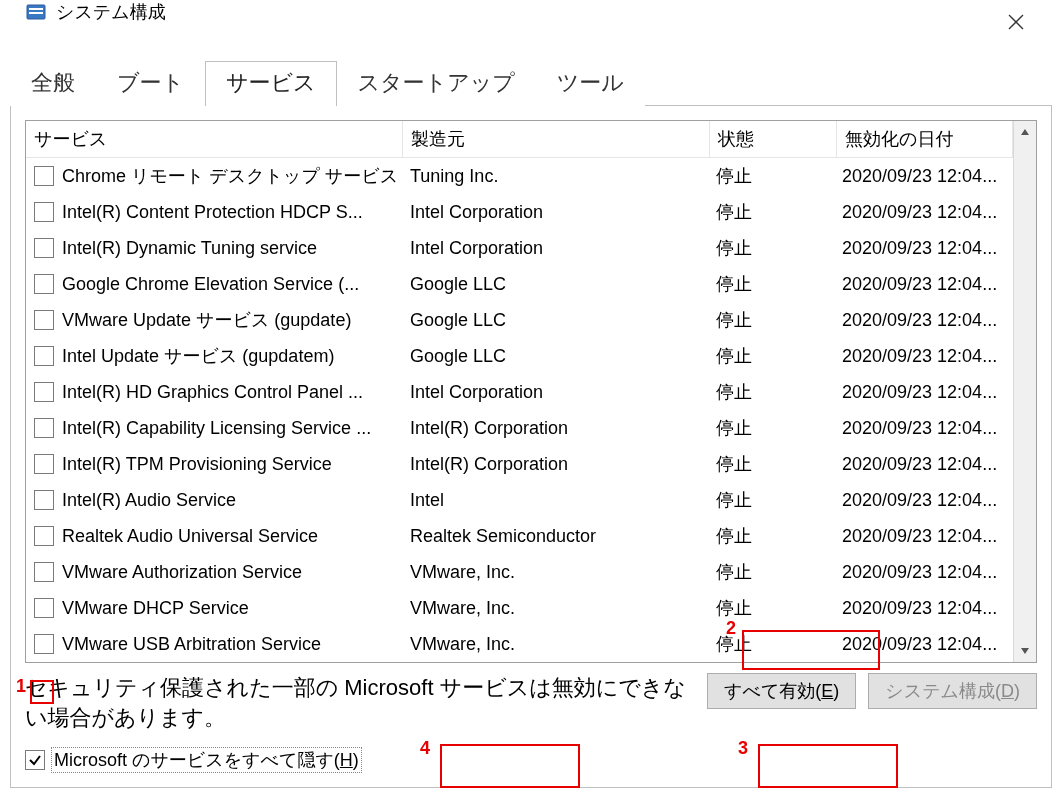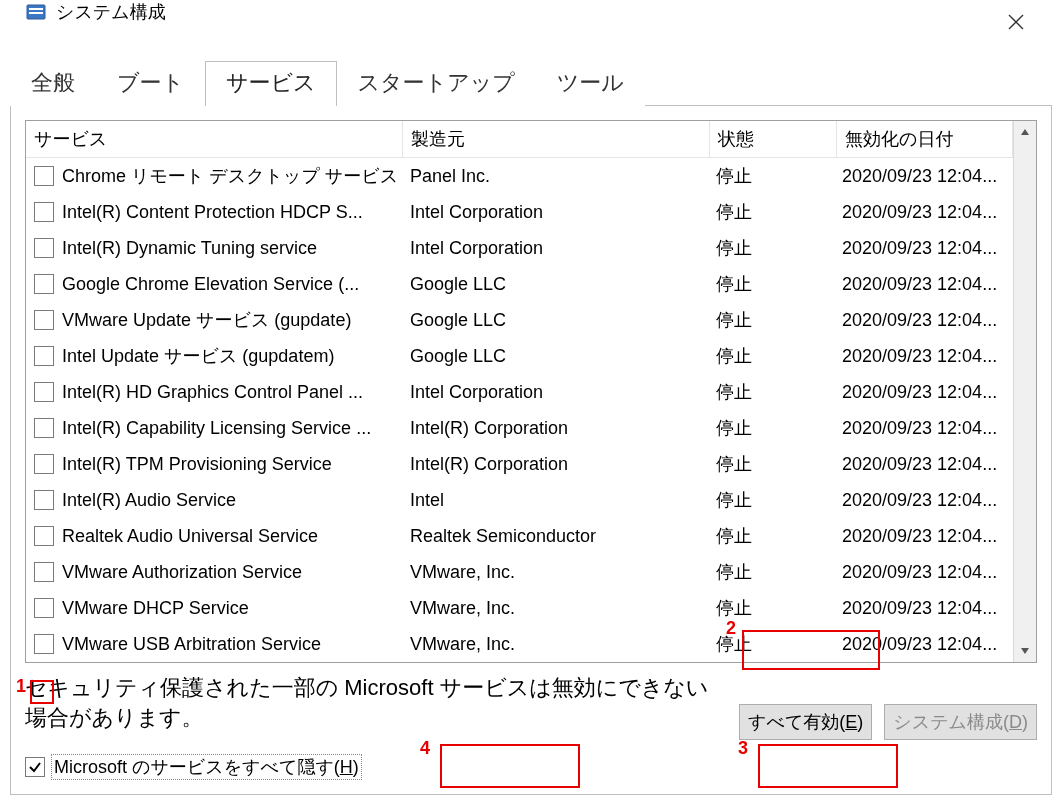--- a/index.html
+++ b/index.html
@@ -30,21 +30,21 @@
   .col.c-date   {flex:1 1 auto;}
   .scroll-col{flex:0 0 22px;border-left:1px solid #d9d9d9;background:#f0f0f0;display:flex;flex-direction:column;align-items:center;justify-content:space-between;}
   .scroll-arrow{width:100%;height:22px;display:flex;align-items:center;justify-content:center;color:#555;font-size:12px;}
   .scroll-track{flex:1;width:100%;}
   .chk{width:18px;height:18px;border:1px solid #7a7a7a;margin-right:8px;flex:0 0 18px;display:inline-flex;align-items:center;justify-content:center;}
   .chk.checked svg{display:block;}
   .chk svg{display:none;}
   
   .below-list{display:flex;align-items:flex-start;margin-top:10px;gap:12px;}
   .sec-note{font-size:22px;flex:1;}
-  .btn{min-width:130px;height:36px;padding:0 8px;font-size:18px;background:#e1e1e1;border:1px solid #adadad;display:inline-flex;align-items:center;justify-content:center;box-sizing:border-box;margin-top:31px;}
+  .btn{min-width:130px;height:36px;padding:0 16px;font-size:18px;background:#e1e1e1;border:1px solid #adadad;display:inline-flex;align-items:center;justify-content:center;box-sizing:border-box;}
   .btn.disabled{color:#8a8a8a;}
   .hide-ms-row{margin-top:14px;display:flex;align-items:center;}
   .hide-ms-row .chk{margin-right:6px;}
   .hide-ms-label{font-size:18px;border:1px dotted #888;padding:0 2px;}
   
   .footer{height:70px;display:flex;align-items:center;justify-content:flex-end;gap:24px;padding:0 24px 0 0;}
   .footer .btn{min-width:134px;height:40px;}
   
   .anno-box{position:absolute;border:2px solid #e60000;pointer-events:none;box-sizing:border-box;}
   .anno-num{position:absolute;color:#e60000;font-weight:bold;font-size:18px;pointer-events:none;}
@@ -91,21 +91,21 @@
             <div class="col c-mfr">製造元</div>
             <div class="col c-state">状態</div>
             <div class="col c-date">無効化の日付</div>
           </div>
           <div class="list-body" id="list-body">
               <div class="list-row">
                 <div class="col c-service">
                   <span class="chk"></span>
                   <span>Chrome リモート デスクトップ サービス</span>
                 </div>
-                <div class="col c-mfr">Panel Inc.</div>
+                <div class="col c-mfr">Tuning Inc.</div>
                 <div class="col c-state">停止</div>
                 <div class="col c-date">2020/09/23 12:04...</div>
               </div>
               <div class="list-row">
                 <div class="col c-service">
                   <span class="chk"></span>
                   <span>Intel(R) Content Protection HDCP S...</span>
                 </div>
                 <div class="col c-mfr">Intel Corporation</div>
                 <div class="col c-state">停止</div>

